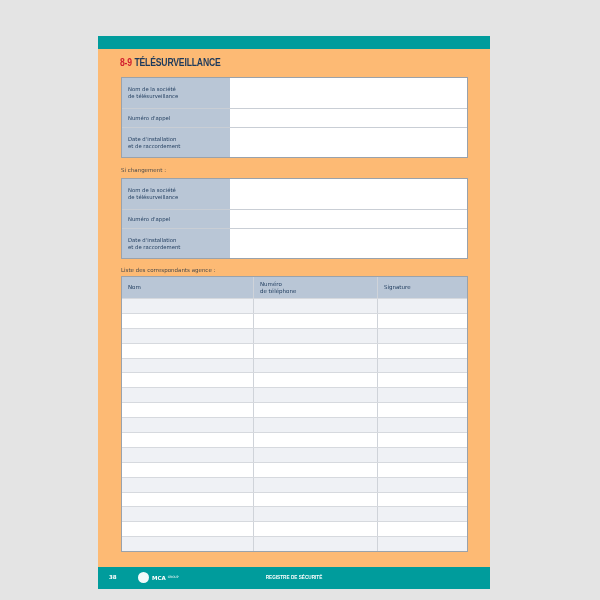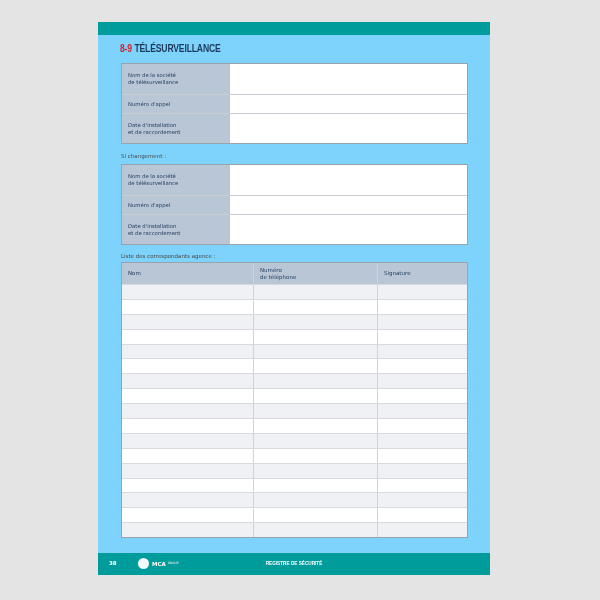--- a/index.html
+++ b/index.html
@@ -1,17 +1,17 @@
 <!DOCTYPE html>
 <html><head>
 <meta charset="utf-8">
 <style>
   html,body{margin:0;padding:0;}
   body{width:600px;height:600px;background:#e4e4e4;position:relative;overflow:hidden;font-family:"DejaVu Sans","Liberation Sans",sans-serif;}
-  .page{position:absolute;left:98px;top:22px;width:392px;height:553px;background:#7dd3fc;}
+  .page{position:absolute;left:98px;top:36px;width:392px;height:553px;background:#fdba74;}
   .topbar{position:absolute;left:0;top:0;width:392px;height:13px;background:#009c9c;}
   .title{position:absolute;left:22px;top:20px;font-family:"Liberation Sans",sans-serif;font-weight:bold;font-size:10.5px;letter-spacing:-0.2px;color:#1d3a5c;transform:scaleX(0.82);transform-origin:left center;white-space:nowrap;}
   .title .num{color:#d1202f;margin-right:3px;}
   .info{position:absolute;left:23px;width:345px;border:1px solid #9aa2ab;border-collapse:collapse;}
   .info .row{display:flex;border-bottom:1px solid #c9ced5;}
   .info .row:last-child{border-bottom:none;}
   .info .lbl{width:108px;background:#b9c6d6;color:#1d3a5c;font-size:5.3px;line-height:7px;padding:0 0 0 6px;display:flex;align-items:center;box-sizing:border-box;}
   .info .val{flex:1;background:#fff;}
   .caption{position:absolute;left:23px;font-size:5.5px;color:#4a4a4a;}
   .corr{position:absolute;left:23px;top:240px;width:345px;border:1px solid #9aa2ab;}

